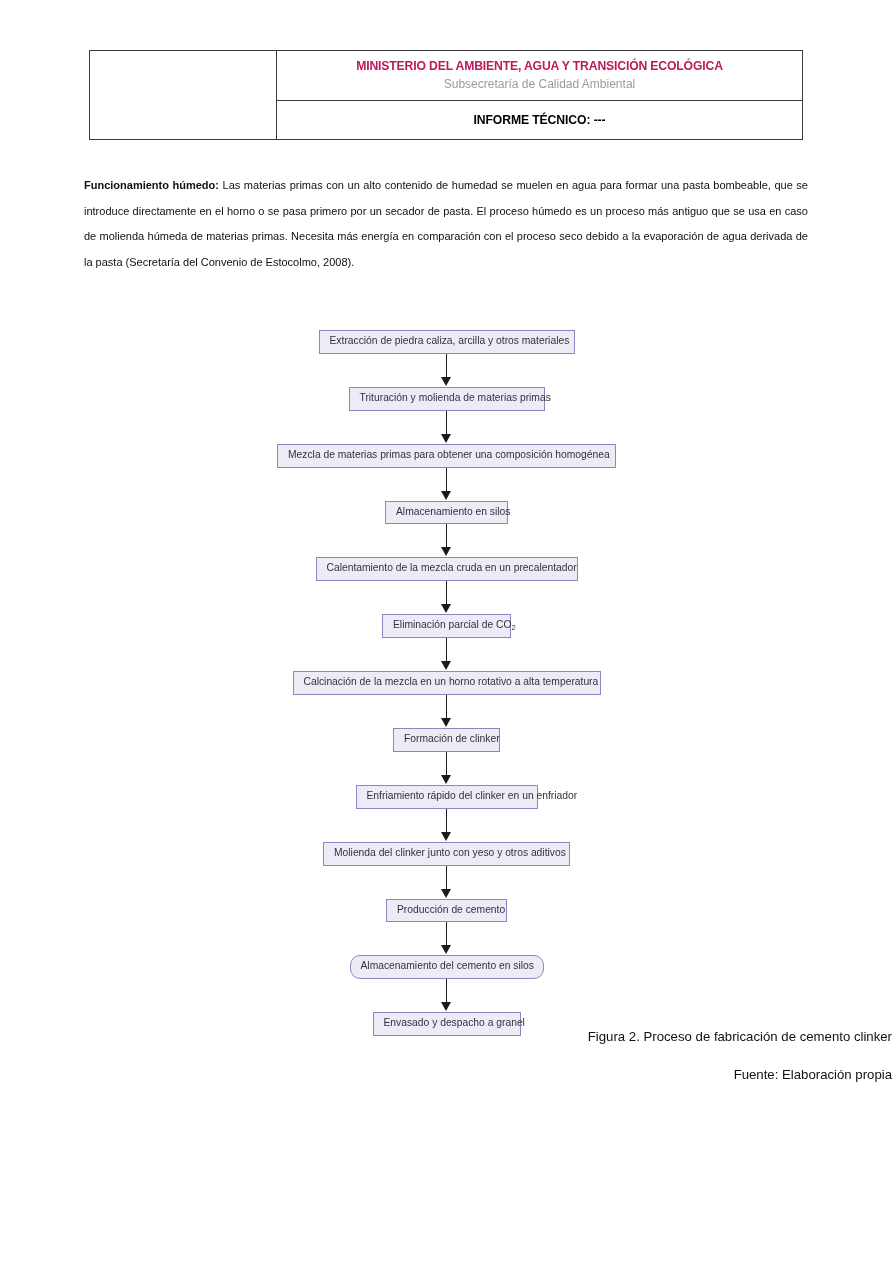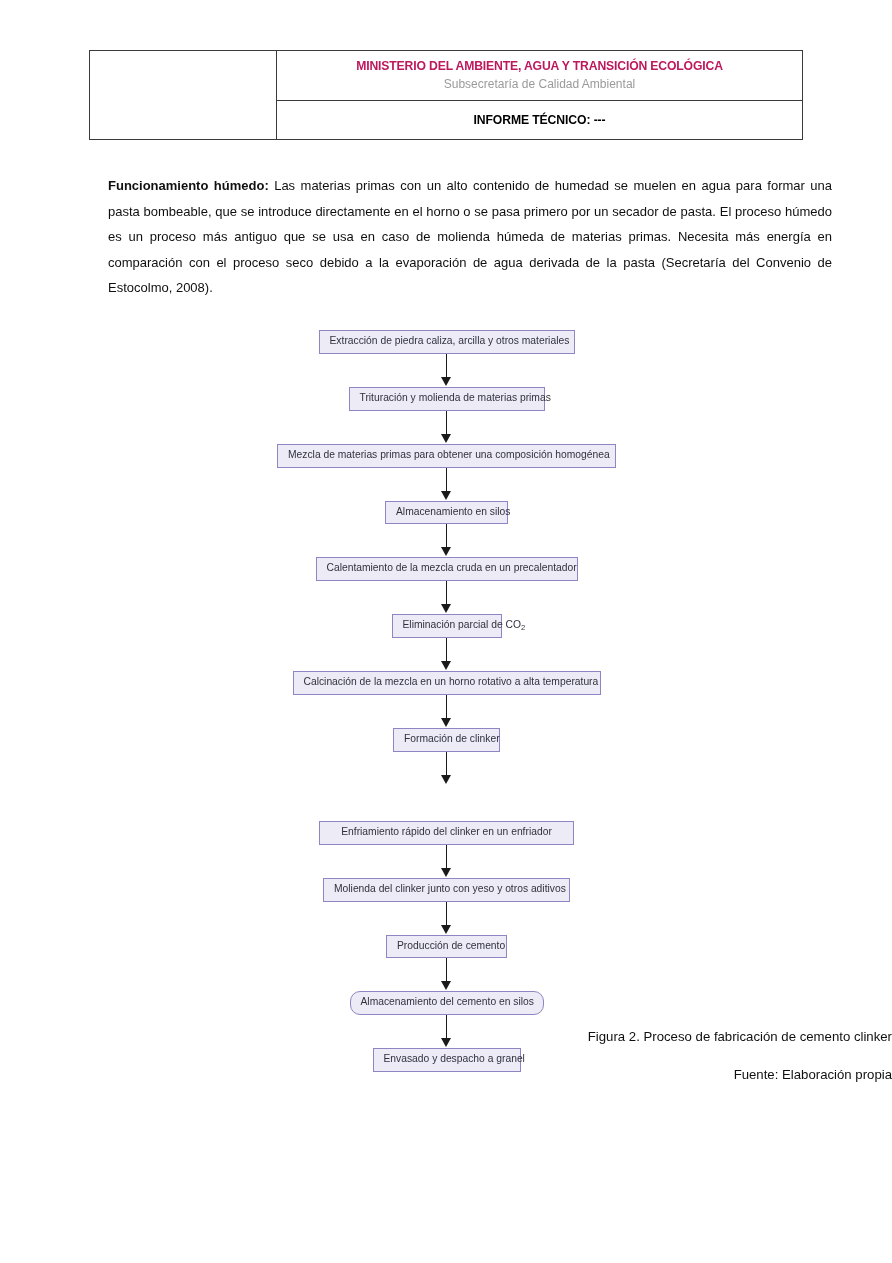--- a/index.html
+++ b/index.html
@@ -61,25 +61,24 @@
     font-weight: bold;
     letter-spacing: -0.1px;
   }
 
   
   .paragraph {
     position: absolute;
     left: 84px;
     top: 173px;
     width: 724px;
-    font-size: 13px;
+    font-size: 11px;
     line-height: 25.5px;
     text-align: justify;
     color: #101010;
-    margin-left: 24px;
   }
   .paragraph .lead {
     font-weight: bold;
   }
 
   
   .flowchart {
     position: absolute;
     left: 0;
     top: 330px;
@@ -213,21 +212,21 @@
     <div class="flow-step">
       <div class="flow-box" style="width: 262px;">Calentamiento de la mezcla cruda en un precalentador</div>
     </div>
     <div class="flow-step">
       <div class="flow-arrow">
         <div class="shaft"></div>
         <div class="head"></div>
       </div>
     </div>
     <div class="flow-step">
-      <div class="flow-box" style="width: 110px;">Eliminación parcial de CO<sub>2</sub></div>
+      <div class="flow-box" style="width: 129px;">Eliminación parcial de CO<sub>2</sub></div>
     </div>
     <div class="flow-step">
       <div class="flow-arrow">
         <div class="shaft"></div>
         <div class="head"></div>
       </div>
     </div>
     <div class="flow-step">
       <div class="flow-box" style="width: 308px;">Calcinación de la mezcla en un horno rotativo a alta temperatura</div>
     </div>
@@ -240,21 +239,21 @@
     <div class="flow-step">
       <div class="flow-box" style="width: 107px;">Formación de clinker</div>
     </div>
     <div class="flow-step">
       <div class="flow-arrow">
         <div class="shaft"></div>
         <div class="head"></div>
       </div>
     </div>
     <div class="flow-step">
-      <div class="flow-box" style="width: 255px; margin-top: 36px;">Enfriamiento rápido del clinker en un enfriador</div>
+      <div class="flow-box" style="width: 182px;">Enfriamiento rápido del clinker en un enfriador</div>
     </div>
     <div class="flow-step">
       <div class="flow-arrow">
         <div class="shaft"></div>
         <div class="head"></div>
       </div>
     </div>
     <div class="flow-step">
       <div class="flow-box" style="width: 247px;">Molienda del clinker junto con yeso y otros aditivos</div>
     </div>

